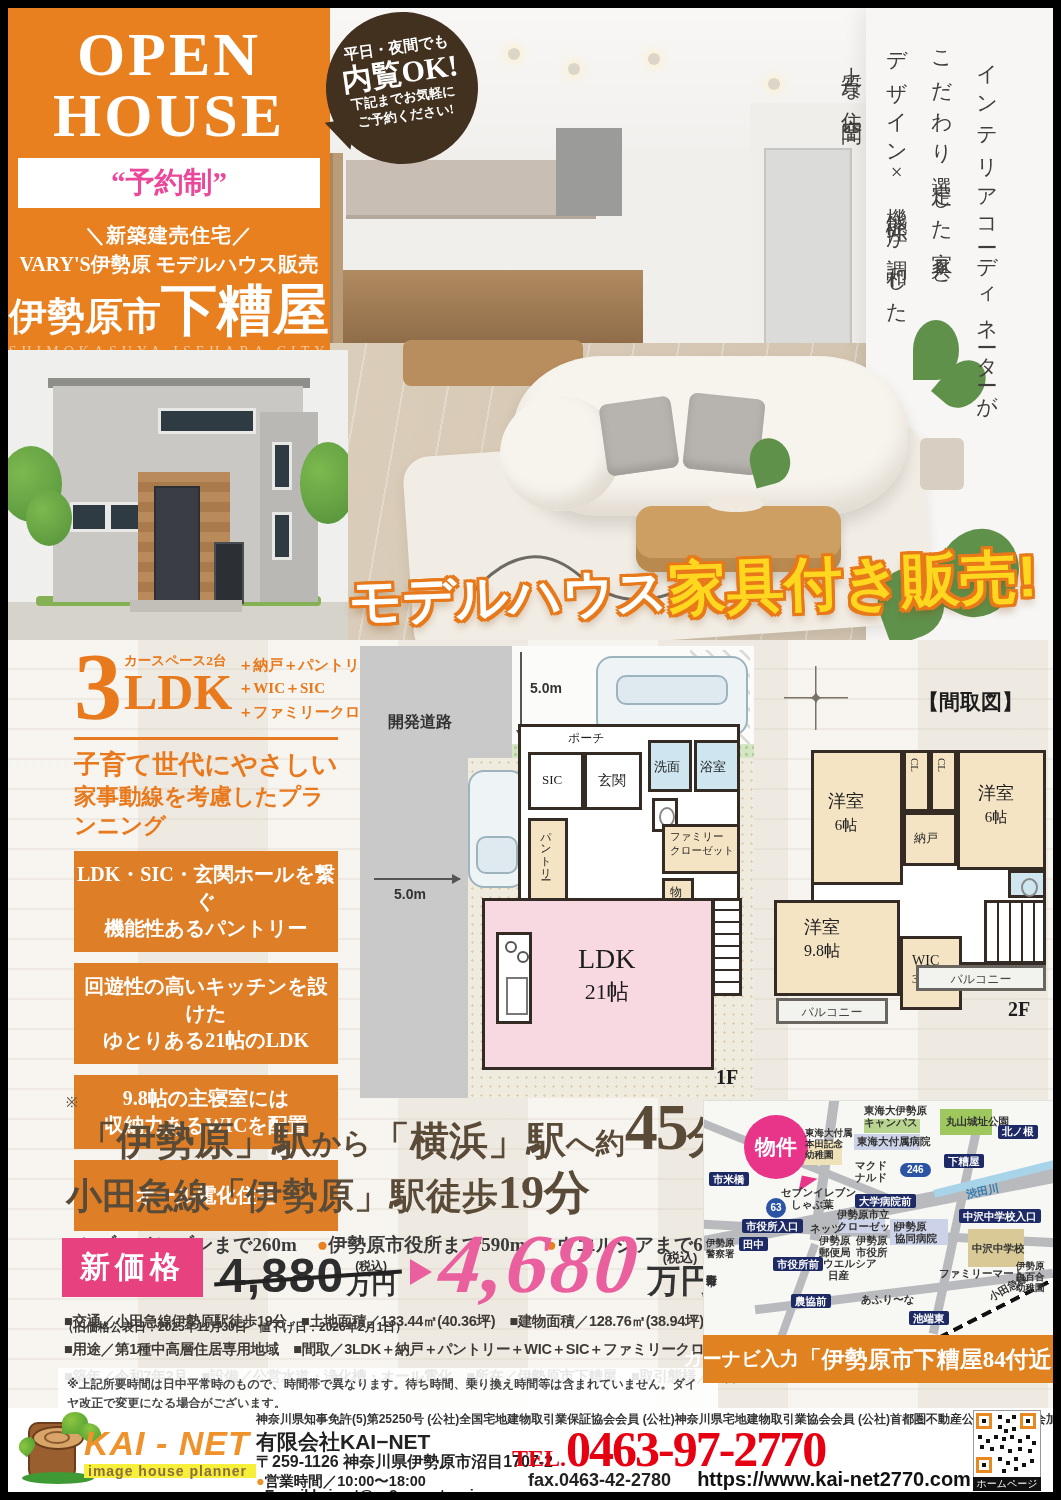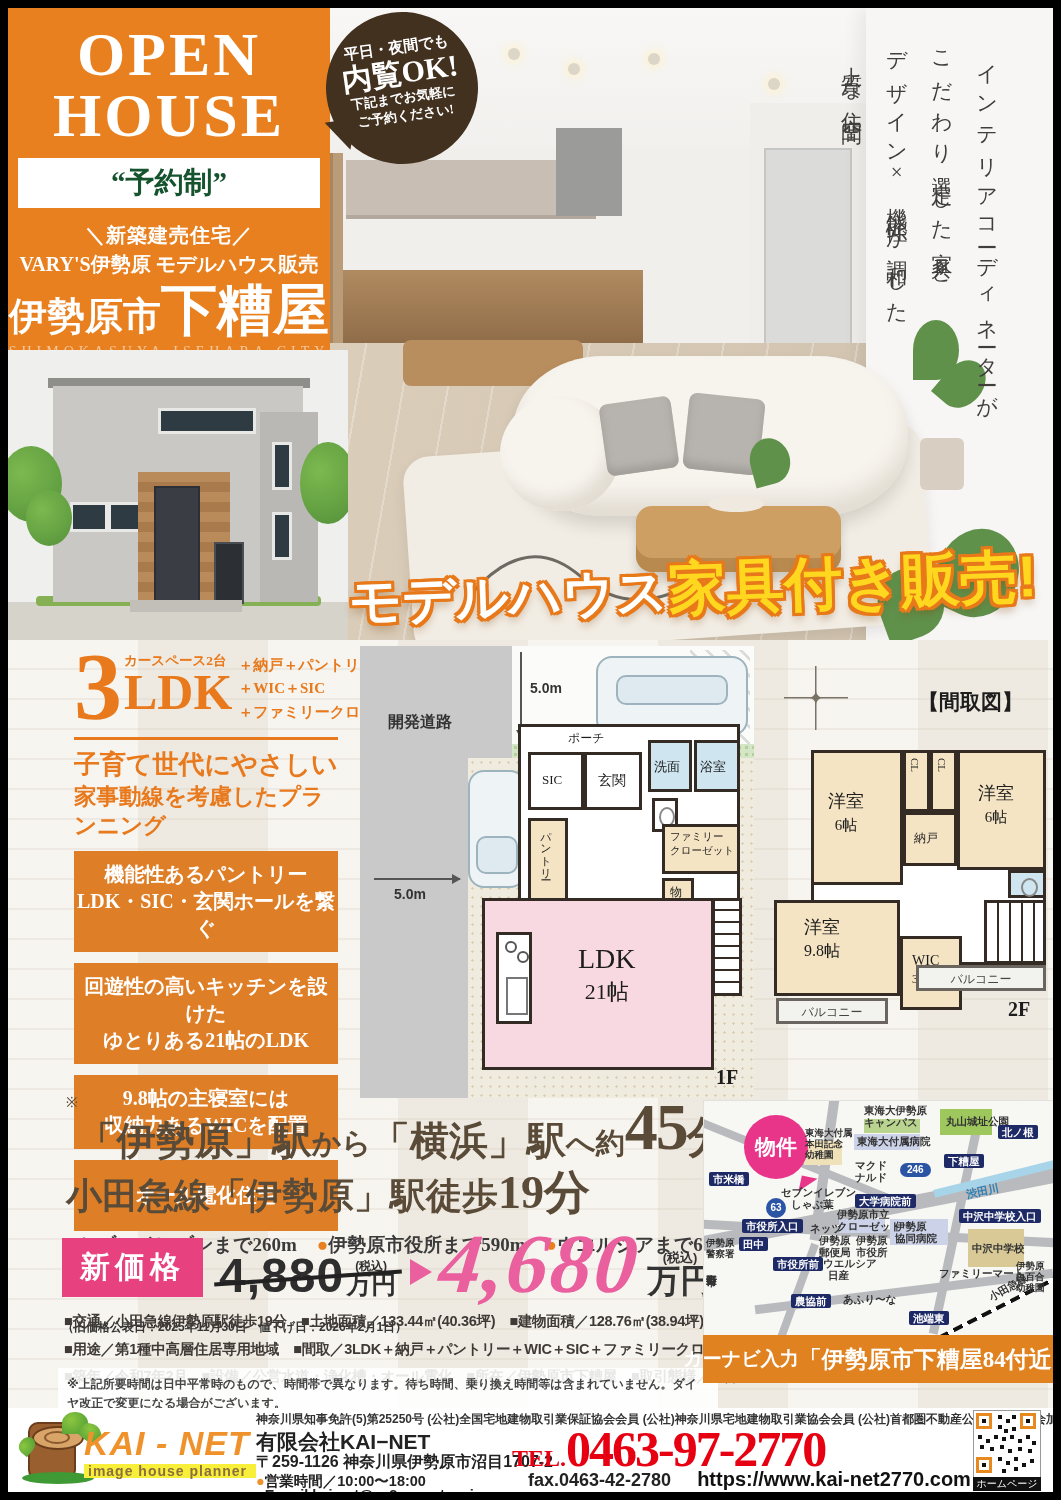--- a/index.html
+++ b/index.html
@@ -38,21 +38,21 @@
           box-shadow:inset 0 -18px 22px #e2dcd2,0 10px 16px rgba(0,0,0,.12);}
   .h-cushion{background:#b7b4af;border-radius:8px;box-shadow:inset 0 -6px 8px #a09d98;}
   .h-table{left:628px;top:498px;width:205px;height:66px;background:#cd9f62;border-radius:16px;
            box-shadow:inset 0 -14px 0 #b8judge;box-shadow:inset 0 -14px 0 #b88a50,0 8px 10px rgba(0,0,0,.15);}
   .h-leaf{background:#5f914b;border-radius:50% 50% 50% 0;}
   .h-plantpot{background:#d8cfc2;border-radius:6px;}
 
   .orange-panel{left:0;top:0;width:322px;height:342px;background:#e8801f;color:#fff;text-align:center;}
   .oh{font-size:62px;letter-spacing:3px;line-height:.98;font-weight:bold;}
   .yoyaku-box{margin:12px 10px 0;background:#fff;padding:5px 2px;display:flex;justify-content:center;align-items:baseline;gap:4px;}
-  .yoyaku{color:#14532d;font-size:29px;font-weight:bold;}
+  .yoyaku{color:#ec4899;font-size:29px;font-weight:bold;}
   .kaisai{color:#e8801f;font-size:26px;font-weight:bold;}
   .shinchiku{font-size:20px;font-weight:bold;margin-top:14px;letter-spacing:1px;}
   .varys{font-size:20px;font-weight:bold;margin-top:2px;}
   .cityline{margin-top:4px;line-height:1;}
   .city{font-size:38px;font-weight:bold;}
   .town{font-size:56px;font-weight:bold;}
   .heroen{font-size:14px;letter-spacing:5px;color:rgba(255,255,255,.55);margin-top:6px;}
 
   .badge{left:318px;top:4px;width:152px;height:152px;border-radius:50%;background:#42311f;
          color:#fff;text-align:center;transform:rotate(-8deg);padding-top:26px;box-sizing:border-box;}
@@ -328,22 +328,22 @@
       <span class="pluscol">
         <span style="display:block">＋納戸＋パントリー</span>
         <span style="display:block">＋WIC＋SIC</span>
         <span style="display:block">＋ファミリークローゼット</span>
       </span>
     </div>
     <div class="featline"></div>
     <div class="catch1 serif">子育て世代にやさしい</div>
     <div class="catch2 serif">家事動線を考慮したプランニング</div>
     <div class="fbox serif">
+      <div>LDK・SIC・玄関ホールを繋ぐ</div>
       <div>機能性あるパントリー</div>
-      <div>LDK・SIC・玄関ホールを繋ぐ</div>
     </div>
     <div class="fbox serif">
       <div>回遊性の高いキッチンを設けた</div>
       <div>ゆとりある21帖のLDK</div>
     </div>
     <div class="fbox serif">
       <div>9.8帖の主寝室には</div>
       <div>収納力あるWICを配置</div>
     </div>
     <div class="fbox serif" style="padding:22px 2px">
@@ -509,21 +509,21 @@
       <div class="mblock" style="left:150px;top:33px;width:66px;height:16px;background:#ccd2e8"></div>
       <div class="mblock" style="left:100px;top:40px;width:38px;height:24px;background:#f0e2b8"></div>
       <div class="mblock" style="left:186px;top:118px;width:58px;height:26px;background:#ccd2e8"></div>
       <div class="mblock" style="left:135px;top:118px;width:46px;height:14px;background:#ccd2e8"></div>
       <div class="mblock" style="left:264px;top:128px;width:56px;height:38px;background:#d8c996"></div>
       <div class="mrail" style="left:226px;top:196px;width:170px;transform:rotate(-27deg)"></div>
       <div class="abs bukken serif">物件</div>
     <div class="ml txt" style="left: 160px; top: 3px;">東海大伊勢原
 キャンパス</div>
         <div class="ml txt" style="left: 242px; top: 14px;">丸山城址公園</div>
-        <div class="ml pill" style="left: 294px; top: 24px;">北ノ根</div>
+        <div class="ml pill" style="left: 294px; top: 24px; font-family: Liberation Serif, serif;">北ノ根</div>
         <div class="ml txt s" style="left: 101px; top: 27px;">東海大付属
 本田記念
 幼稚園</div>
         <div class="ml txt" style="left: 153px; top: 34px;">東海大付属病院</div>
         <div class="ml pill" style="left: 240px; top: 53px;">下糟屋</div>
         <div class="ml blue" style="left: 262px; top: 84px; transform: rotate(-12deg);">渋田川</div>
         <div class="ml pill" style="left: 5px; top: 71px;">市米橋</div>
         <div class="ml txt" style="left: 151px; top: 58px;">マクド
 ナルド</div>
         <div class="ml shieldo" style="left: 196px; top: 62px;">246</div>
@@ -547,21 +547,21 @@
 市役所</div>
         <div class="ml txt" style="left: 268px; top: 141px;">中沢中学校</div>
         <div class="ml pill" style="left: 69px; top: 156px;">市役所前</div>
         <div class="ml txt" style="left: 119px; top: 156px;">ウエルシア</div>
         <div class="ml txt" style="left: 124px; top: 168px;">日産</div>
         <div class="ml txt" style="left: 235px; top: 166px;">ファミリーマート</div>
         <div class="ml txt s" style="left: 312px; top: 160px;">伊勢原
 白百合
 幼稚園</div>
         <div class="ml pill" style="left: 87px; top: 193px;">農協前</div>
-        <div class="ml txt" style="left: 139px; top: 192px;">あふり〜な</div>
+        <div class="ml txt" style="left: 157px; top: 192px;">あふり〜な</div>
         <div class="ml pill" style="left: 205px; top: 210px;">池端東</div>
         <div class="ml txt" style="left: 283px; top: 180px; transform: rotate(-30deg);">小田急線</div>
         <div class="ml vert" style="left: 2px; top: 166px;">至秦野市街</div>
       </div>
   </div>
   <div class="abs navibar serif">
     <span class="navia">カーナビ入力</span>
     <span class="navib">「伊勢原市下糟屋84付近」</span>
   </div>
 

